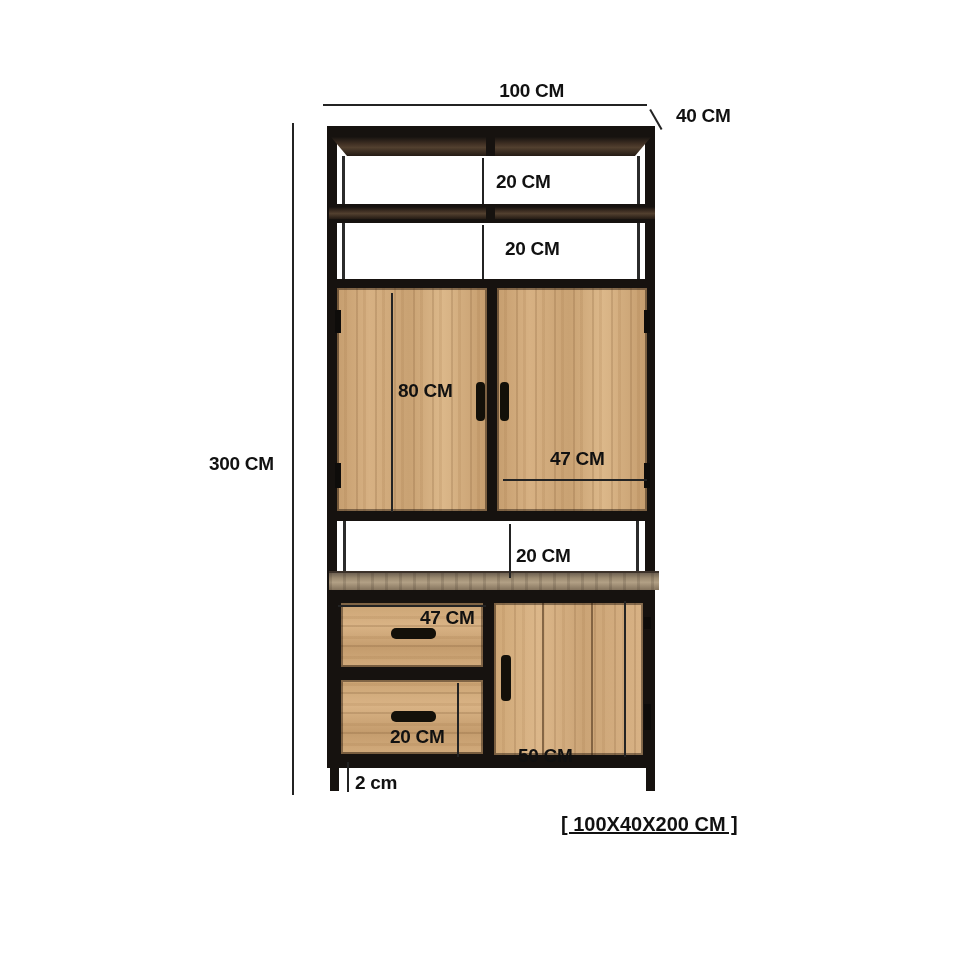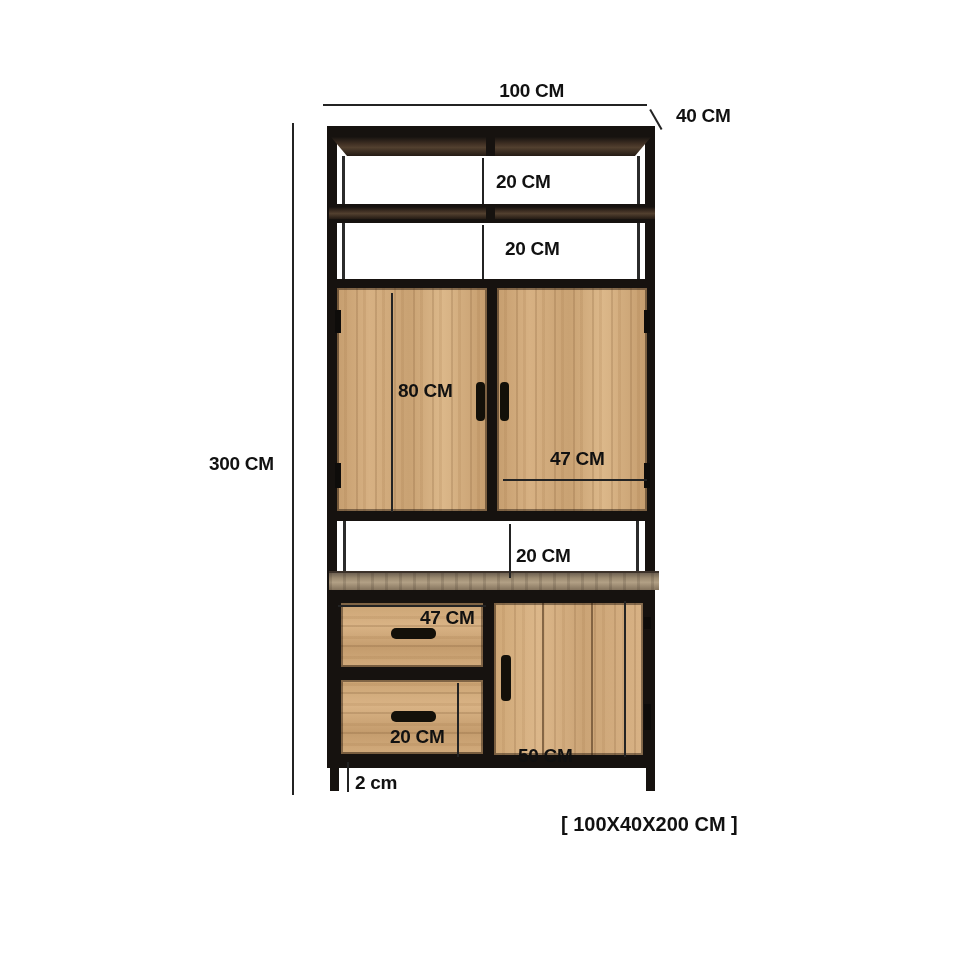--- a/index.html
+++ b/index.html
@@ -52,21 +52,21 @@
   }
   .light-shelf{
     background:
       repeating-linear-gradient(90deg, rgba(60,48,36,0.18) 0 3px, rgba(0,0,0,0) 3px 14px),
       linear-gradient(180deg,#6e6152 0%,#9c8b71 30%,#b2a085 55%,#84735d 100%);
     border-top:2px solid #3c322a;
   }
   .handle-v{background:#131009;border-radius:4px;z-index:4;}
   .handle-h{background:#131009;border-radius:5px;z-index:4;}
   .hinge{background:#0e0c0a;z-index:4;}
-  .footer-lbl{font-size:20px;letter-spacing:0px;}
+  .footer-lbl{font-size:20px;letter-spacing:0px;text-decoration:underline;}
 </style>
 </head>
 <body>
 
 <div id="canvas">
 
   <div class="abs dim" style="left:323px;top:104px;width:324px;height:2px;"></div>
   <div class="abs dim" style="left:651px;top:109px;width:23px;height:2px;transform:rotate(60deg);transform-origin:0 0;"></div>
   <div class="abs dim" style="left:292px;top:123px;width:2px;height:672px;"></div>
   <div class="abs dim" style="left:482px;top:158px;width:2px;height:46px;"></div>

